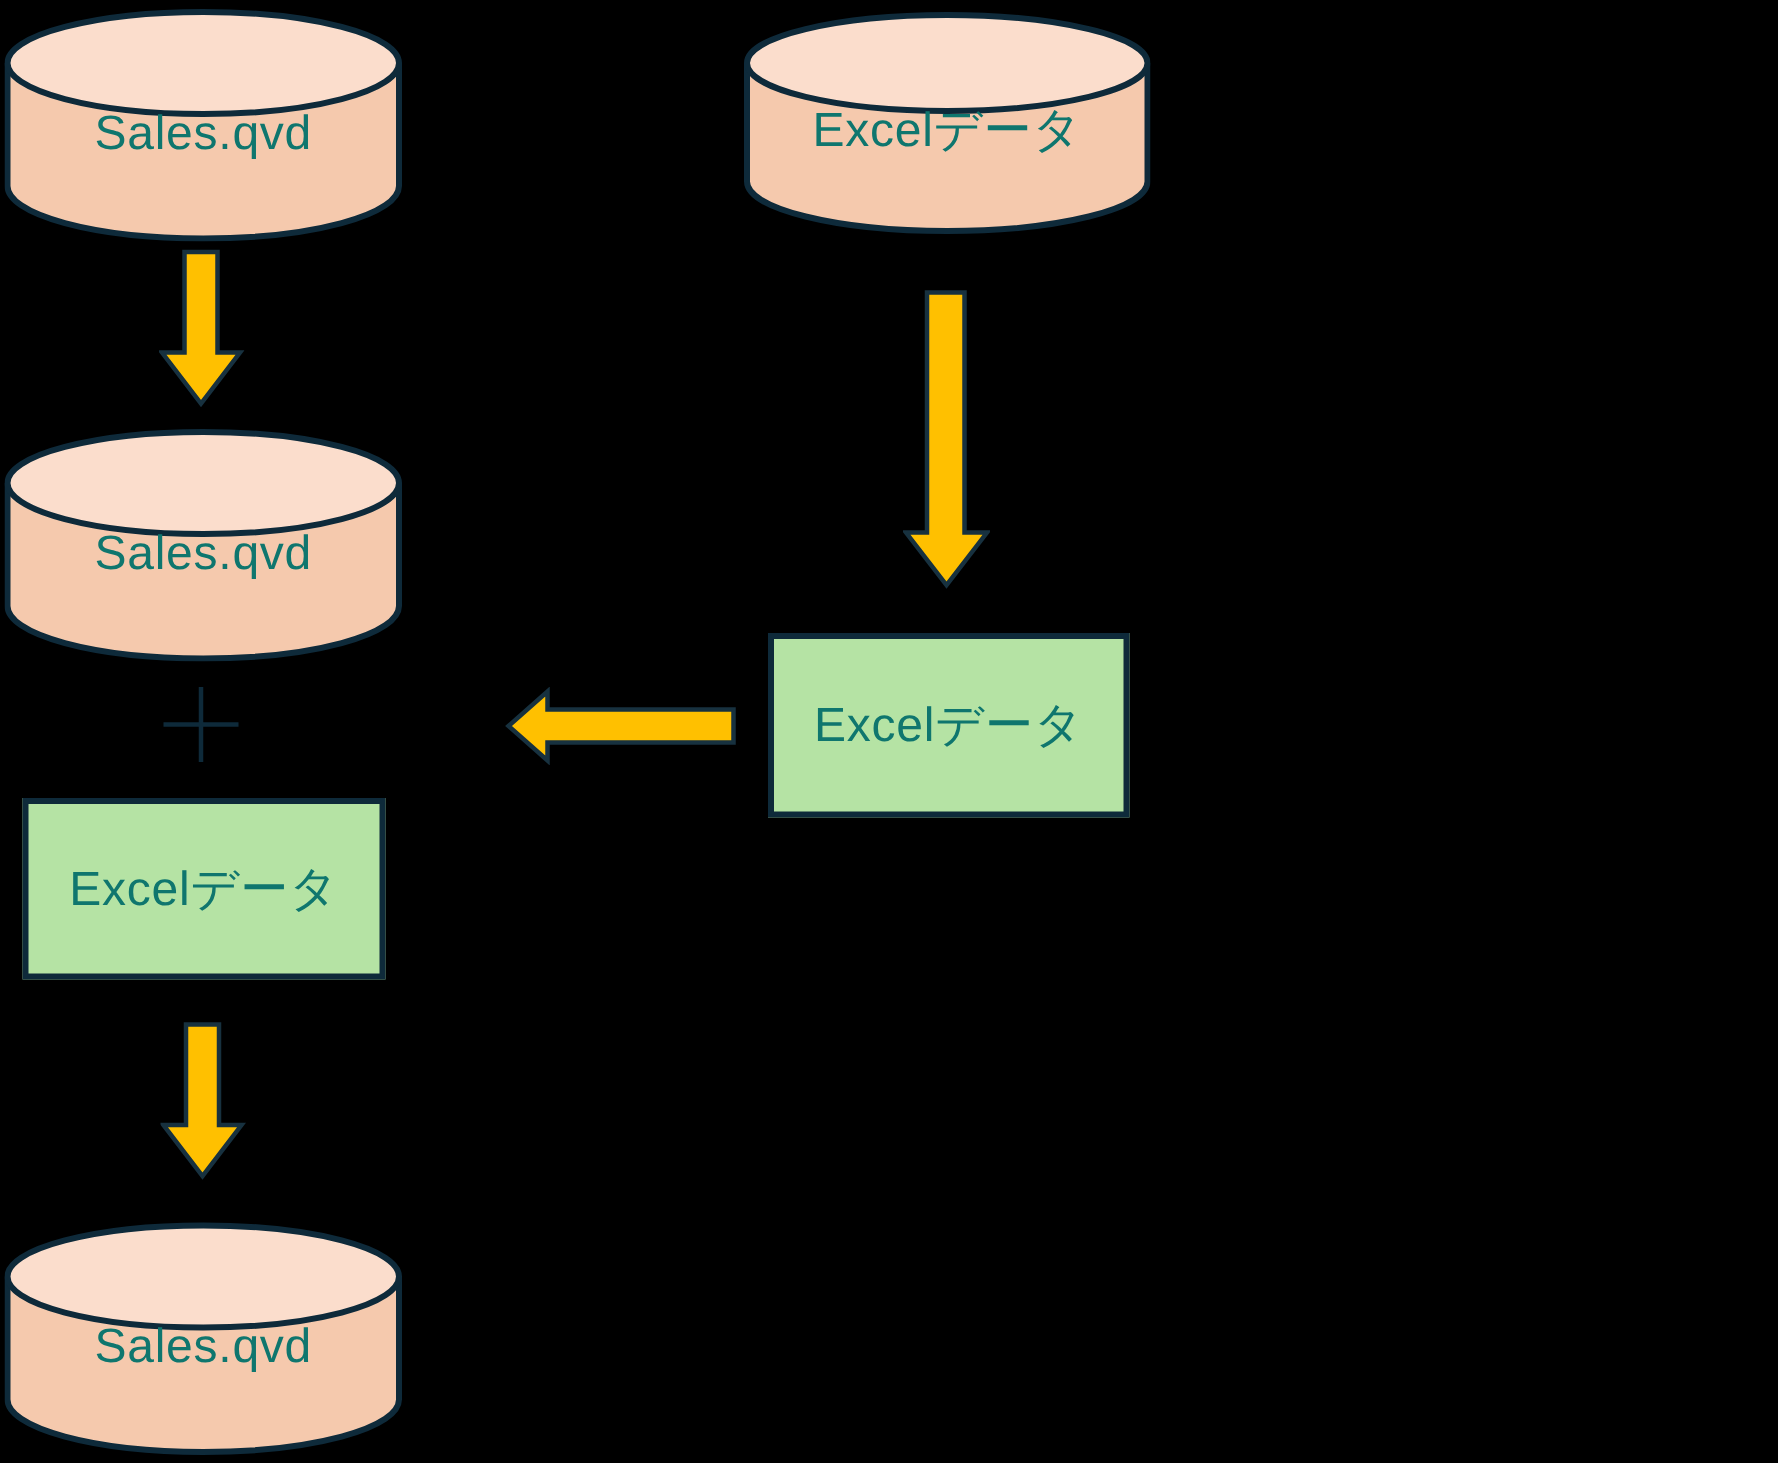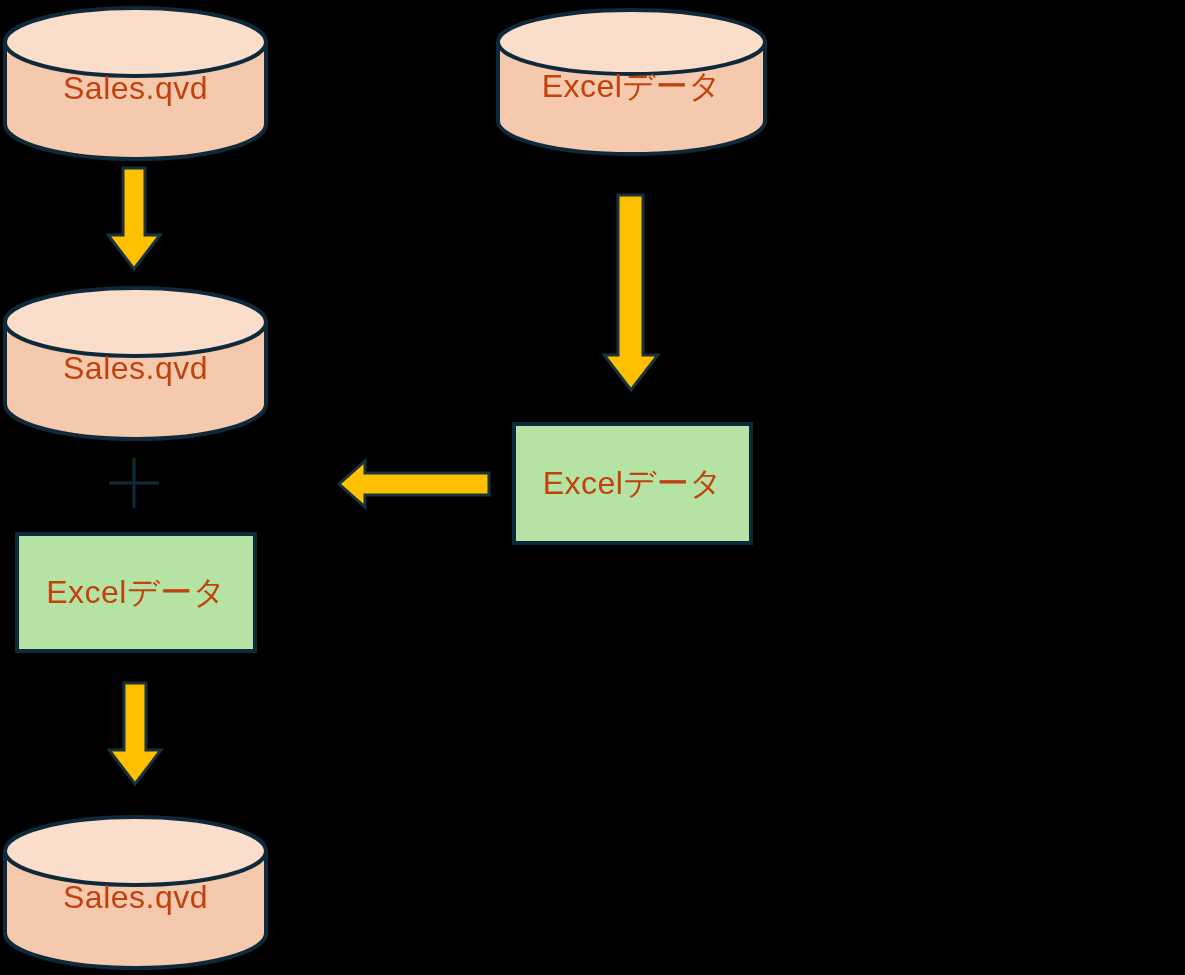--- a/index.html
+++ b/index.html
@@ -21,21 +21,21 @@
     justify-content: center;
   }
   .node svg.shape {
     position: absolute;
     inset: 0;
   }
   .node .label {
     position: relative;
     z-index: 2;
     font-size: 32px;
-    color: #c2410c;
+    color: #0f766e;
     white-space: nowrap;
     letter-spacing: 0.5px;
   }
   .cylinder .label { padding-top: 10px; }
 
   
   #cyl-qvd-source  { left: 3px;  top: 5px;   width: 265px; height: 156px; }
   #cyl-qvd-loaded  { left: 3px;  top: 285px; width: 265px; height: 156px; }
   #cyl-qvd-result  { left: 3px;  top: 814px; width: 265px; height: 156px; }
   

